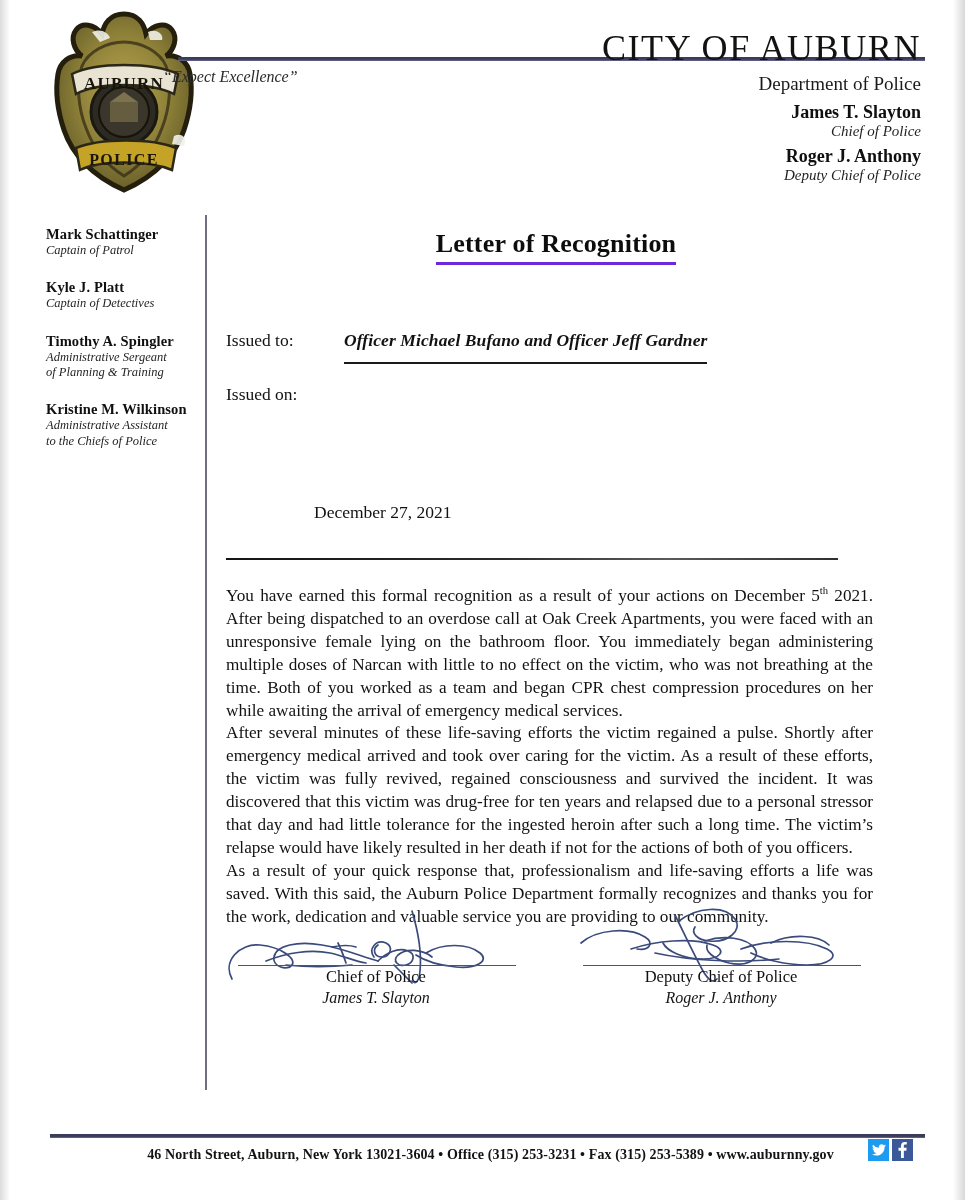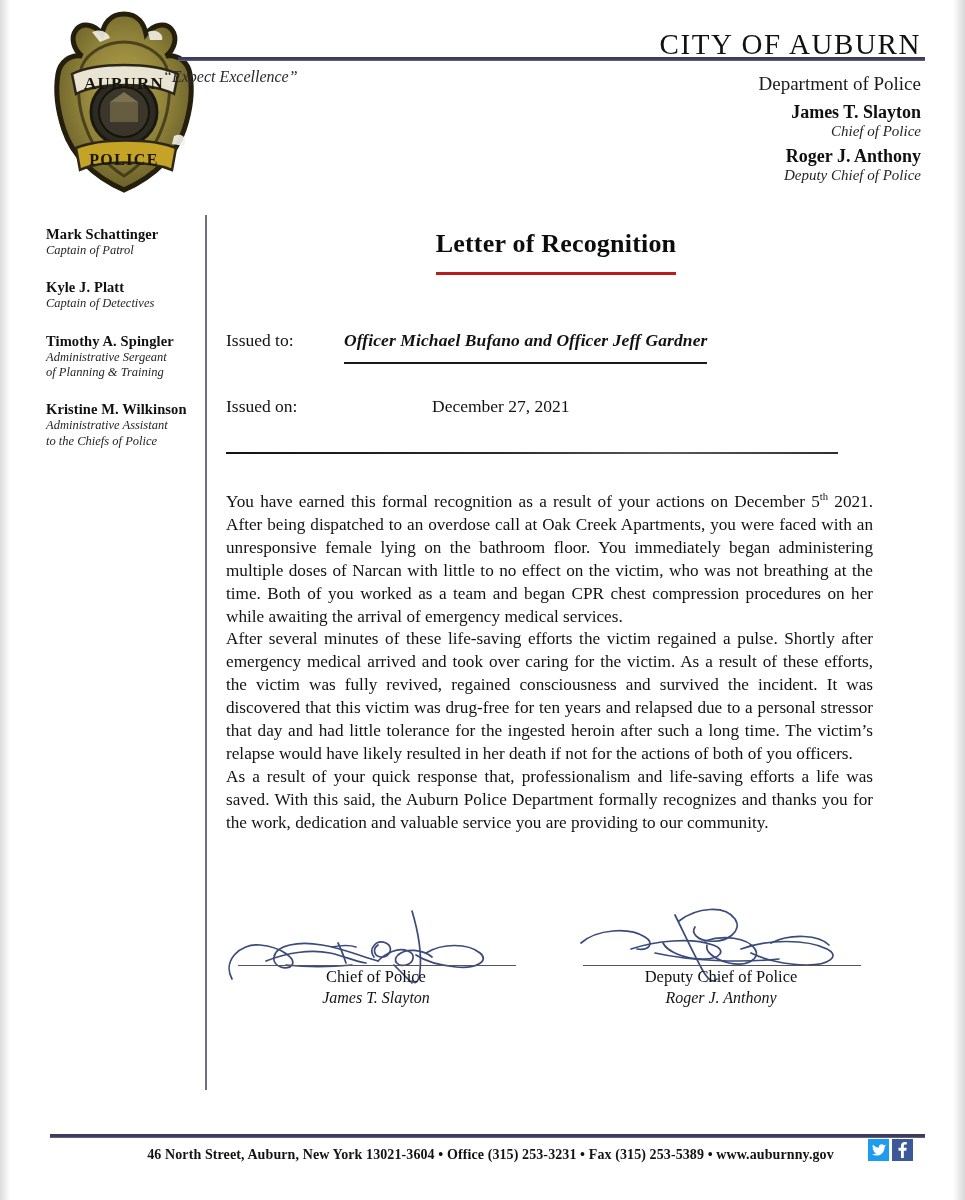--- a/index.html
+++ b/index.html
@@ -51,21 +51,21 @@
     font-family: "Liberation Serif", "DejaVu Serif", serif;
     font-style: italic;
     font-size: 16px;
     color: #2a2a2a;
     white-space: nowrap;
   }
 
   #city-title {
     position: absolute;
     right: 44px; top: 30px;
-    font-size: 29px;
+    font-size: 36px;
     letter-spacing: 1.6px;
     color: #121212;
     text-align: right;
     line-height: 1;
     white-space: nowrap;
   }
   #dept-line {
     position: absolute;
     right: 44px; top: 73px;
     font-size: 19px;
@@ -129,32 +129,32 @@
   #doc-title {
     text-align: center;
     font-size: 26px;
     font-weight: bold;
     color: #0d0d0d;
     margin: 14px 0 0 0;
     padding-bottom: 3px;
     letter-spacing: 0.2px;
   }
   #doc-title span {
-    border-bottom: 3px solid #b91c1c;
-    padding-bottom: 14px;
+    border-bottom: 3px solid #6d28d9;
+    padding-bottom: 4px;
   }
 
   .issue-row {
     display: flex;
     align-items: baseline;
     font-size: 17.5px;
     color: #121212;
   }
   #issued-to-row { margin-top: 68px; }
-  #issued-on-row { margin-top: 32px; }
+  #issued-on-row { margin-top: 20px; flex-direction: column; }
   .issue-label { width: 118px; flex: 0 0 118px; }
   .issue-value-name {
     font-weight: bold;
     font-style: italic;
     font-size: 17.5px;
     border-bottom: 2px solid #1a1a1a;
     padding-bottom: 11px;
     letter-spacing: 0.1px;
   }
   .issue-value-date {
@@ -163,21 +163,21 @@
   }
 
   #section-rule {
     margin-top: 35px;
     width: 612px;
     height: 2px;
     background: linear-gradient(to right, #141414 0%, #2b2b2b 45%, #5a5a5a 72%, #2f2f2f 100%);
   }
 
   #letter-body {
-    margin-top: 36px;
+    margin-top: 24px;
     width: 647px;
     font-size: 17.2px;
     line-height: 1.335;
     color: #121212;
     text-align: justify;
     text-justify: inter-word;
   }
   #letter-body p { margin: 0; }
   #letter-body p + p { margin-top: 0px; }
   #letter-body sup { font-size: 0.62em; vertical-align: super; }

